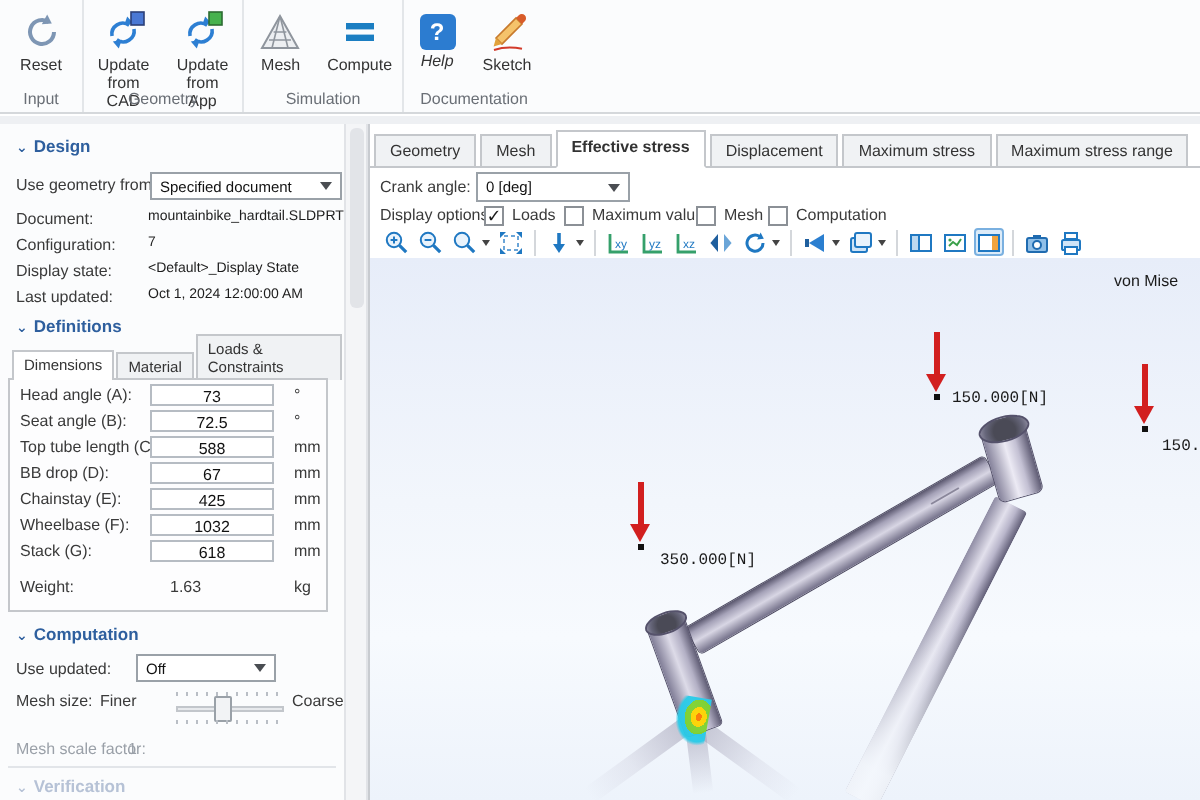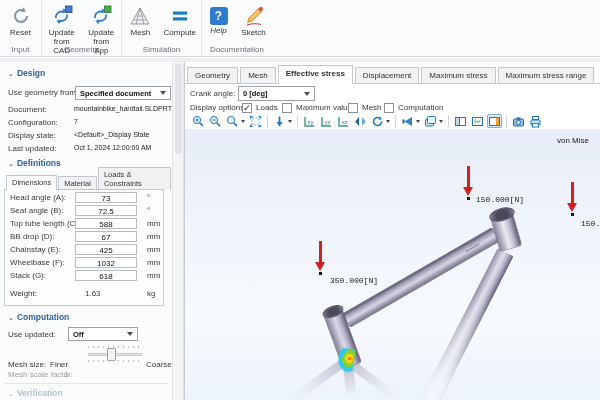--- a/index.html
+++ b/index.html
@@ -21,21 +21,21 @@
   .vscroll { position:absolute; left:172px; top:0; width:12px; height:338px; background:#f4f5f7; border-left:1px solid #e1e3e7; border-right:1px solid #e1e3e7; }
   .vscroll .thumb { position:absolute; top:2px; left:2px; width:7px; height:90px; background:#e2e4e8; border-radius:3px; }
   .main { position:absolute; left:184px; top:0; width:416px; height:338px; background:#fff; border-left:1px solid #c8cbd0; }
 
   
   .shead { position:absolute; left:8px; color:#2e5f9e; font-weight:bold; font-size:8.5px; }
   .shead .chev { color:#2e5f9e; font-size:7px; margin-right:3px; }
   .srow { position:absolute; left:0; width:172px; height:12px; }
   .slabel { position:absolute; left:8px; top:0; color:#3a3a3a; }
   .svalue { position:absolute; left:74px; top:0; color:#1c1c1c; font-size:7px; white-space:nowrap; }
-  .dd { position:absolute; background:#fff; border:1px solid #9aa1a8; display:flex; align-items:center; justify-content:space-between; padding:0 4px; font-size:7.5px; color:#111;font-weight:bold; }
+  .dd { position:absolute; background:#fff; border:1px solid #9aa1a8; display:flex; align-items:center; justify-content:space-between; padding:0 4px; font-size:7.5px; color:#111; }
   .dd .caret { width:0; height:0; border-left:3px solid transparent; border-right:3px solid transparent; border-top:4px solid #4a4d52; }
   .divider { position:absolute; left:4px; width:164px; height:1px; background:#e2e5e9; }
 
   .stabs { position:absolute; left:6px; top:112px; display:flex; align-items:flex-end; height:16px; }
   .stab { background:#f0f2f4; border:1px solid #c4c7cb; border-bottom:none; padding:2px 5px 2px; margin-right:1px; color:#333; font-size:7.5px; }
   .stab.active { background:#fff; position:relative; z-index:2; padding-bottom:3px; font-size:7.5px; }
   .gbox { position:absolute; left:4px; top:127px; width:160px; height:117px; border:1px solid #c4c7cb; background:#fdfdfe; }
   .frow { position:absolute; left:0; width:172px; height:12px;text-align:center; }
   .flabel { position:absolute; left:10px; top:1px; color:#3a3a3a; }
   .finput { position:absolute; left:75px; top:0; width:62px; height:11px; background:#fff; border:1px solid #b6bcc3; padding:1px 2px; color:#111; }
@@ -262,21 +262,21 @@
       </div>
 
       <div class="srow" style="top:268px;">
           <span class="slabel">Use updated:</span>
         </div>
       <div class="dd" style="left:68px; top:265px; width:70px; height:14px;">
         <span>Off</span>
           <span class="caret"></span>
       </div>
 
-      <div class="srow" style="top:298px;text-align:right;">
+      <div class="srow" style="top:284px;text-align:right;">
           <span class="slabel">Mesh size:</span>
           <span class="slabel" style="left:50px;">Finer</span>
           <span class="slabel" style="left:146px;">Coarser</span>
         </div>
       <div class="ticks" style="left:88px; top:284px; width:54px;"></div>
       <div class="track" style="left:88px; top:291px; width:54px;"></div>
       <div class="thumb-sl" style="left:107px; top:286px;"></div>
       <div class="ticks" style="left:88px; top:298px; width:54px;"></div>
 
       <div class="srow" style="top:308px;">

